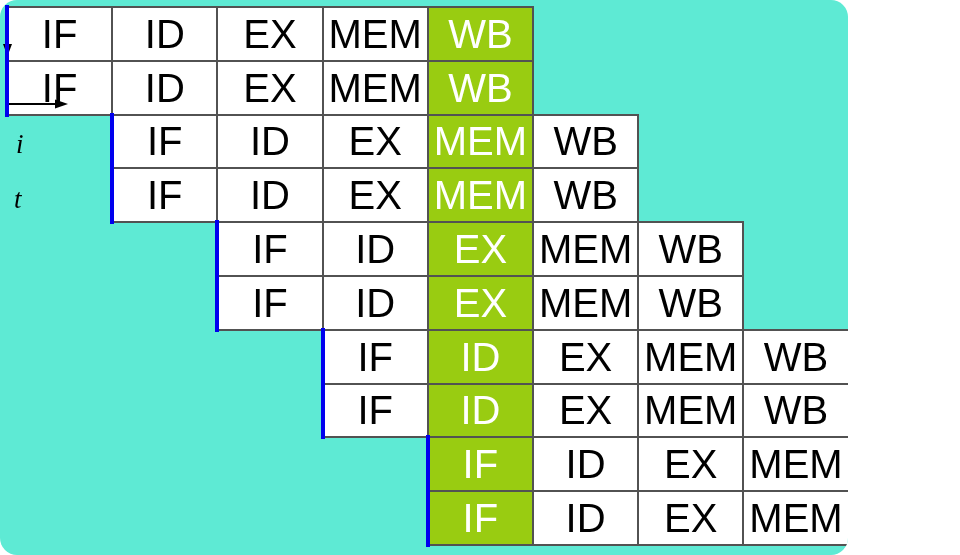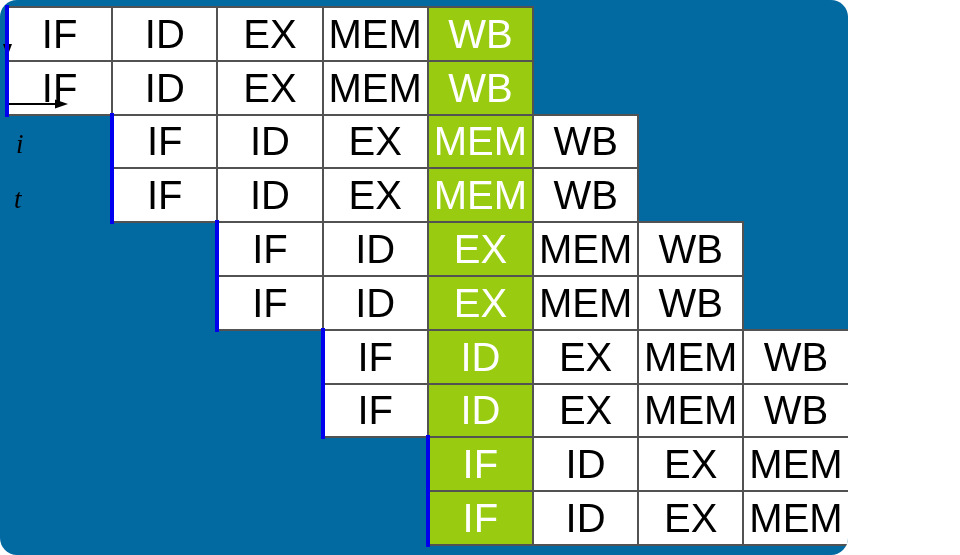--- a/index.html
+++ b/index.html
@@ -1,19 +1,19 @@
 <!DOCTYPE html>
 <html><head>
 <meta charset="utf-8">
 <style>
   html, body { margin: 0; padding: 0; background: #ffffff; }
   #stage {
     position: relative;
     width: 848px; height: 555px;
-    background: #0369a1;
+    background: #5eead4;
     overflow: hidden;
     font-family: "Liberation Sans", sans-serif;
     border-radius: 17px;
   }
   .cell {
     position: absolute;
     box-sizing: border-box;
     border: 2px solid #525252;
     background: #ffffff;
     color: #000000;

